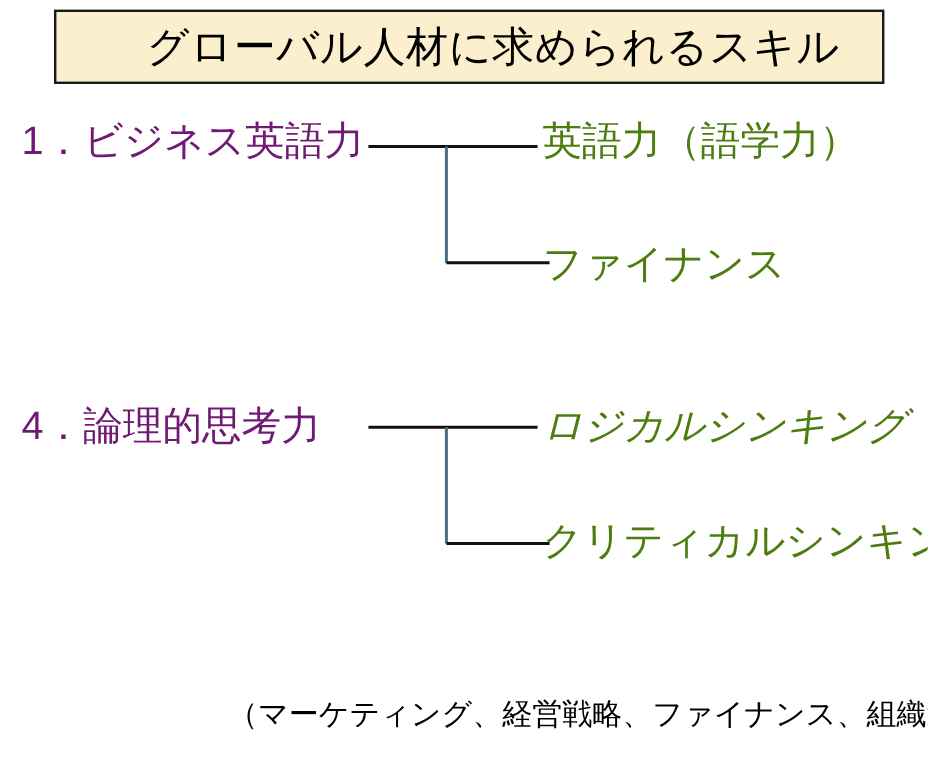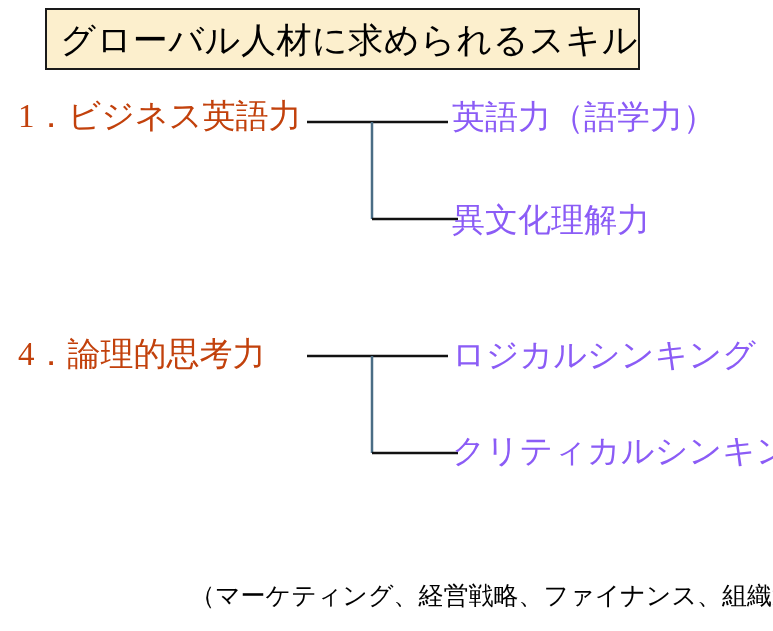--- a/index.html
+++ b/index.html
@@ -18,62 +18,61 @@
     position: relative;
     width: 773px;
     height: 631px;
   }
 
   
   .title-box {
     position: absolute;
     left: 45px;
     top: 8px;
-    width: 595px;
+    width: 692px;
     height: 62px;
     background: #fcefcd;
     border: 2px solid #1a1a1a;
     box-sizing: border-box;
     display: flex;
     align-items: center;
-    justify-content: flex-end;
+    justify-content: center;
     padding-left: 40px;
   }
   .title-text {
     font-size: 35px;
     line-height: 1;
     letter-spacing: 0.5px;
     white-space: nowrap;
     color: #000000;
   }
 
   
   .item-main {
     position: absolute;
     font-size: 33px;
     line-height: 1;
     white-space: nowrap;
-    color: #c2410c;
-    font-family: Liberation Serif, serif;
+    color: #701a75;
   }
   #item-1 { left: 18px; top: 100px; }
   #item-2 { left: 18px; top: 338px; }
   #item-3 { left: 18px; top: 524px; }
 
   
   .item-sub {
     position: absolute;
     font-size: 33px;
     line-height: 1;
     white-space: nowrap;
-    color: #8b5cf6;
+    color: #4d7c0f;
   }
   #sub-1a { left: 452px; top: 100px; }
   #sub-1b { left: 452px; top: 203px; }
-  #sub-2a { left: 452px; top: 338px; }
+  #sub-2a { left: 452px; top: 338px; font-style: italic; }
   #sub-2b { left: 452px; top: 434px; }
 
   
   .note {
     position: absolute;
     left: 190px;
     top: 583px;
     font-family: "Liberation Serif", "DejaVu Serif", serif;
     font-size: 25px;
     line-height: 1;
@@ -111,21 +110,21 @@
     <line x1="372" y1="453" x2="458" y2="453" stroke="#111111" stroke-width="2.5"></line>
   </svg>
 
   <div class="item-main" id="item-1">1．ビジネス英語力</div>
 
   <div class="item-main" id="item-2">4．論理的思考力</div>
 
 
   <div class="item-sub" id="sub-1a">英語力（語学力）</div>
 
-  <div class="item-sub" id="sub-1b">異文化理解力</div>
+  <div class="item-sub" id="sub-1b">ファイナンス</div>
 
   <div class="item-sub" id="sub-2a">ロジカルシンキング</div>
 
   <div class="item-sub" id="sub-2b">クリティカルシンキング</div>
 
   <div class="note">（マーケティング、経営戦略、ファイナンス、組織運営）</div>
 
 </div>
 
 </body></html>

